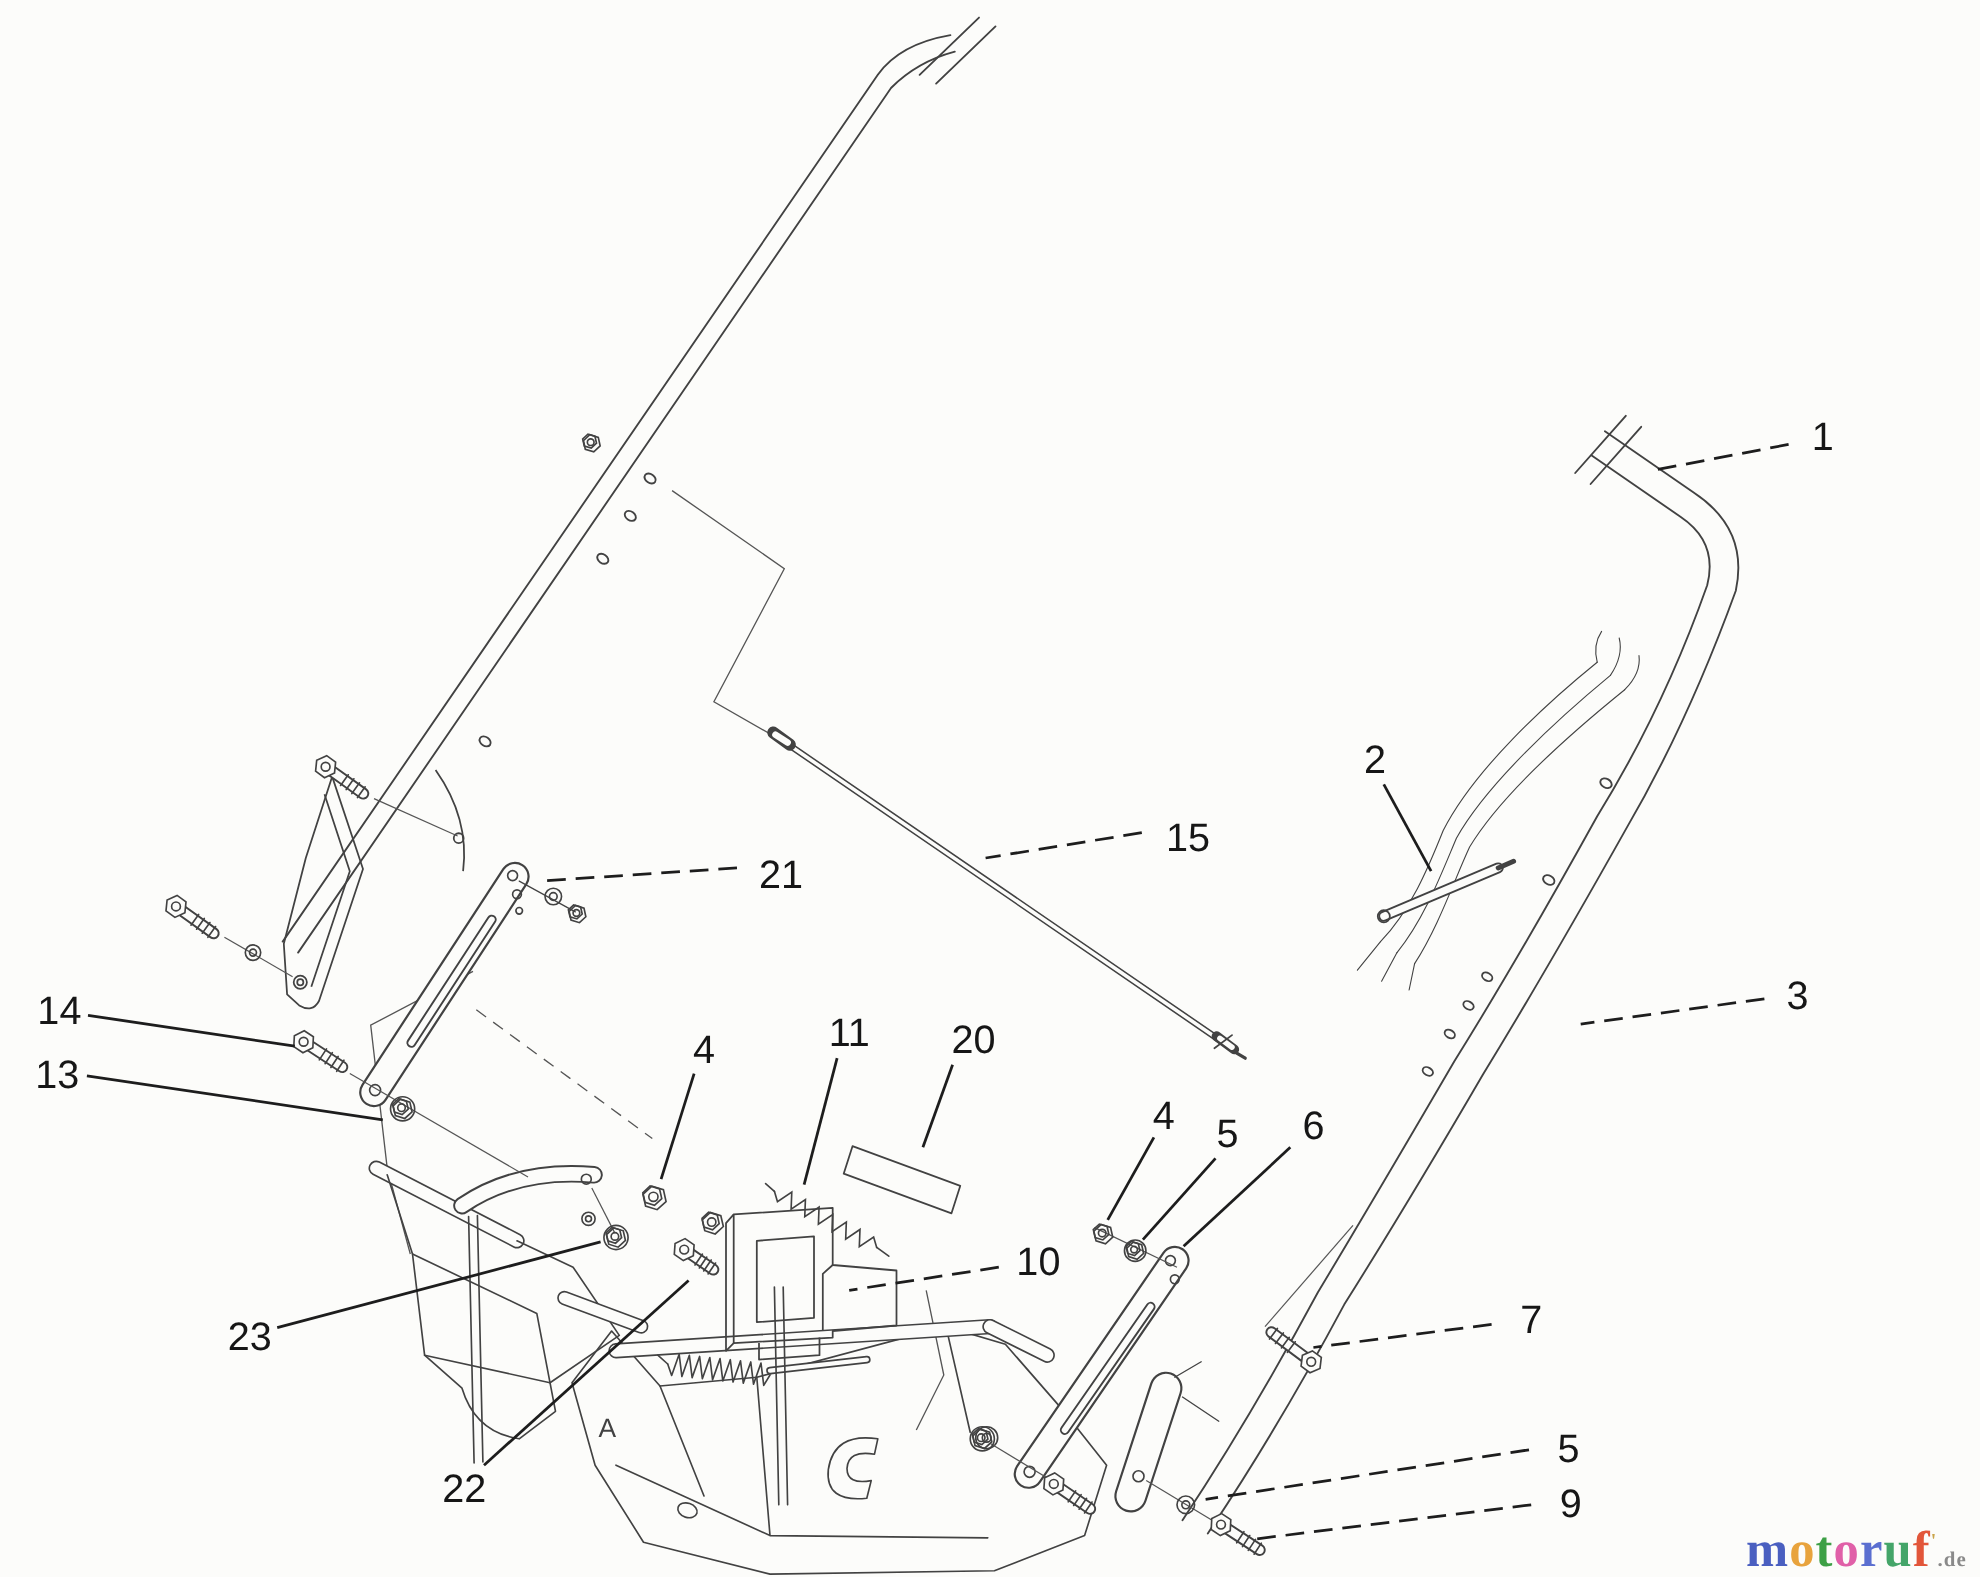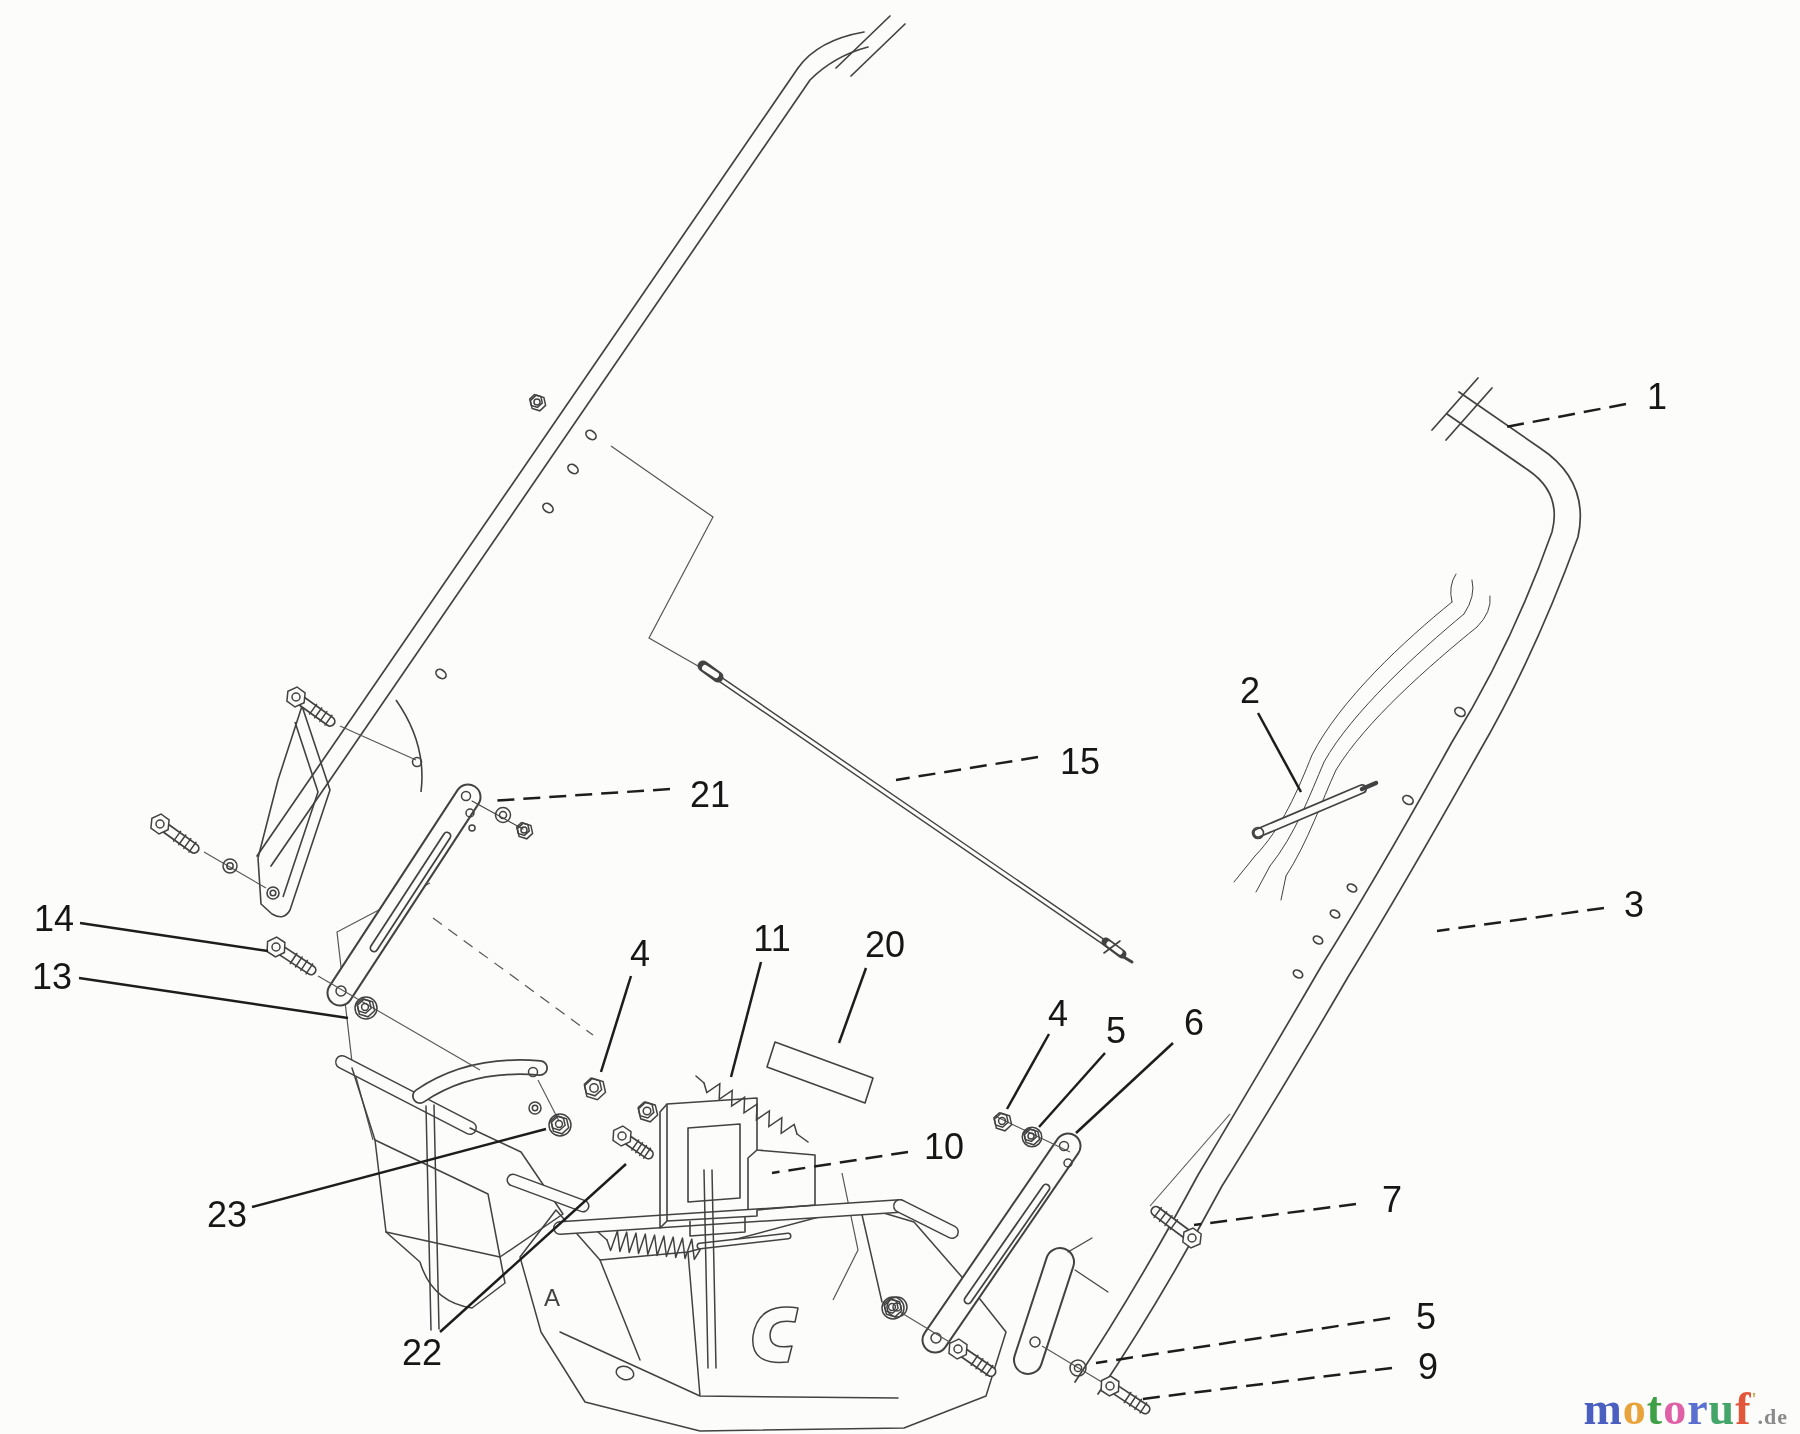--- a/index.html
+++ b/index.html
@@ -3,21 +3,21 @@
 <meta charset="utf-8">
 <style>
   html,body{margin:0;padding:0;background:#e8e8e8;}
   #stage{position:relative;width:1800px;height:1434px;background:#fcfcfa;overflow:hidden;
          font-family:"Liberation Sans",sans-serif;}
   svg{position:absolute;left:0;top:0;}
   .callout-label{font-family:"Liberation Sans",sans-serif;fill:#161616;}
   #watermark{position:absolute;right:12px;bottom:2px;
              font-family:"Liberation Serif",serif;font-weight:bold;
              font-size:46px;letter-spacing:1px;user-select:none;line-height:1;}
-  #watermark .suffix{font-size:22px;font-weight:bold;}
+  #watermark .suffix{font-size:19px;font-weight:bold;}
   #watermark .tick{font-size:18px;vertical-align:18px;}
 </style>
 </head>
 <body>
 
 <div id="stage">
 <svg id="art" width="1800" height="1434" viewBox="0 0 1800 1434">
 
   <g stroke="#555" stroke-width="1.2" fill="none">
     <polyline points="611,446 713,517 649,638 712,674"></polyline>

